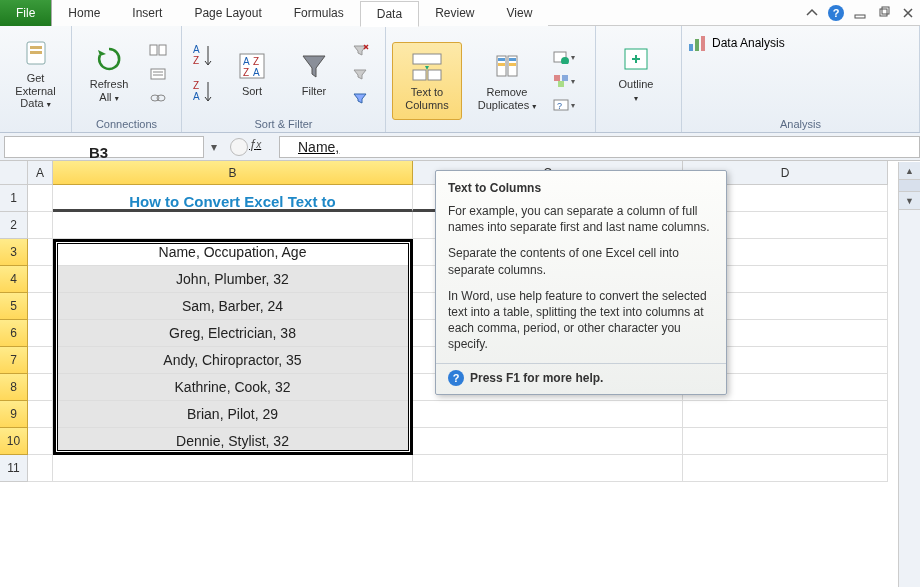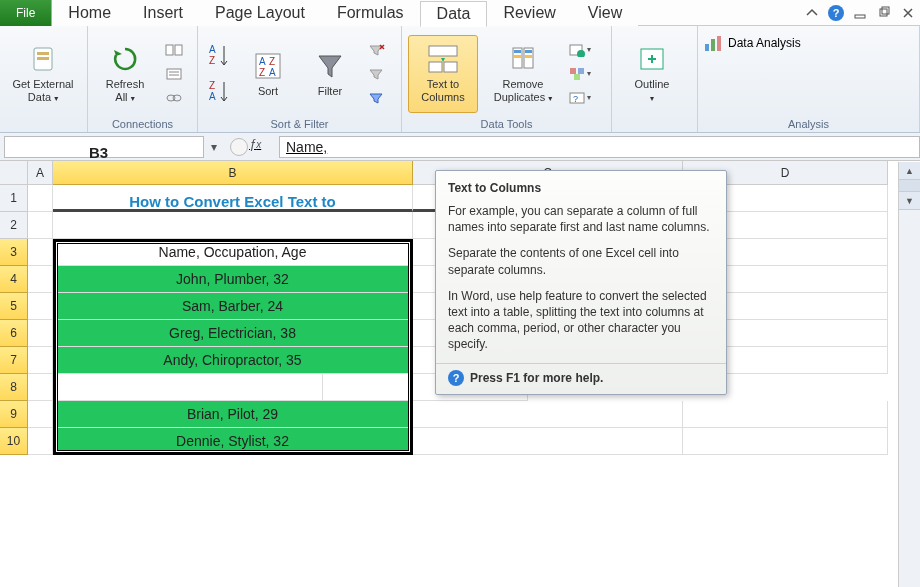--- a/index.html
+++ b/index.html
@@ -1,21 +1,21 @@
 <!DOCTYPE html>
 <html><head>
 <meta charset="utf-8">
 <style>
   * { box-sizing: border-box; margin: 0; padding: 0; }
   body { font-family: "Segoe UI", Tahoma, sans-serif; font-size: 12px; background: #fff; width: 920px; height: 587px; overflow: hidden; position: relative; }
 
   
   .tabs { display: flex; align-items: center; height: 26px; border-bottom: 1px solid #ccc; background: #fdfdfd; }
   .file-tab { background: #2e7d32; background: linear-gradient(#3a9a3a,#1e7a1e); color: #fff; height: 26px; display: flex; align-items: center; padding: 0 16px; font-size: 12px; border-right: 1px solid #aaa; cursor: pointer; }
-  .tab { height: 26px; display: flex; align-items: center; padding: 0 16px; font-size: 16px; color: #333; cursor: pointer; background:#fdfdfd;}
+  .tab { height: 26px; display: flex; align-items: center; padding: 0 16px; font-size: 12px; color: #333; cursor: pointer; background:#fdfdfd;}
   .tab.active { background: #fff; border-top: 1px solid #ccc; border-left: 1px solid #ccc; border-right: 1px solid #ccc; border-bottom: 1px solid #fff; position: relative; top: 1px; }
   .tab-spacer { flex: 1; }
   .win-btn { width: 20px; height: 20px; display:flex; align-items:center; justify-content:center; margin: 0 2px; cursor:pointer; color:#555; }
   .help-circle { width:16px;height:16px;border-radius:50%;background:#2e7dd8;color:#fff;display:flex;align-items:center;justify-content:center;font-size:11px;font-weight:bold;}
 
   
   .ribbon { display:flex; height:107px; background: linear-gradient(#f7f9fb,#e8eef5); border-bottom:1px solid #b8c4d4; }
   .group { display:flex; flex-direction:column; border-right:1px solid #c8d3e0; padding: 4px 6px 0 6px; }
   .group-body { display:flex; align-items:center; flex:1; gap:6px; }
   .group-label { text-align:center; font-size:11px; color:#5a6b85; padding:1px 0 2px 0; }
@@ -26,38 +26,38 @@
   .small-btn { width:24px; height:22px; display:flex; align-items:center; justify-content:center; cursor:pointer; border:1px solid transparent; border-radius:2px; }
   .tiny-drop::after{content:"▾"; font-size:8px; color:#555; margin-left:2px;}
 
   
   .formula-row { display:flex; align-items:center; height:28px; border-bottom:1px solid #c8c8c8; background:#eef2f7;}
   .name-box { width:200px; font-size:15px; color:#222; padding-left:84px; font-style:italic; font-weight:bold; background:#fff; height:22px; border:1px solid #bbb; margin:3px 0 3px 4px; display:flex; align-items:center; font-style:normal;}
   .name-box span{font-style:normal;margin-top:12px;}
   .nb-drop { width:20px; display:flex;align-items:center;justify-content:center;color:#555; cursor:pointer;}
   .fx-wrap { display:flex; align-items:flex-start; margin-left:1px; flex:1;text-decoration:underline;}
   .fx-btn { width:30px; font-style:italic; color:#555; font-size:13px; cursor:pointer;}
-  .fx-input { flex:1; font-size:14px; color:#222; padding-left:6px; background:#fff; height:22px; border:1px solid #bbb; display:flex; align-items:center;}
+  .fx-input { flex:1; font-size:14px; color:#222; padding-left:18px; background:#fff; height:22px; border:1px solid #bbb; display:flex; align-items:center;}
 
   
   .sheet { position:relative; }
   .col-headers { display:flex; height:24px; }
   .select-all { width:28px; height:24px; background:#eef2f7; border-right:1px solid #ccc; border-bottom:1px solid #ccc; cursor:pointer;}
   .ch { height:24px; display:flex; align-items:center; justify-content:center; background:#eef2f7; border-right:1px solid #ccc; border-bottom:1px solid #ccc; font-size:12px; color:#333; cursor:pointer;}
   .ch.sel { background: linear-gradient(#ffeb8a,#ffd85a); border-color:#c9a437; }
   .row { display:flex; height:27px; }
   .rh { width:28px; display:flex; align-items:center; justify-content:center; background:#eef2f7; border-right:1px solid #ccc; border-bottom:1px solid #ccc; font-size:12px; color:#333; cursor:pointer;}
   .rh.sel { background: linear-gradient(#ffeb8a,#ffd85a); border-color:#c9a437;}
   .cell { border-right:1px solid #ddd; border-bottom:1px solid #ddd; font-size:14px; display:flex; align-items:center; padding:0 6px; color:#222; overflow:hidden; white-space:nowrap;}
   .cA { width:25px; }
   .cB { width:360px; }
   .cC { width:270px; }
   .cD { width:205px; }
   .title-text { color:#1e88c7; font-weight:bold; font-size:15px;margin-top:9px;}
-  .sel-cell { background:#22c55e; justify-content:center; }
+  .sel-cell { background:#e5e5e5; justify-content:center; }
   .active-cell { background:#fff !important; justify-content:center; }
   .heavy-outline { position:absolute; left:53px; top:51px; width:360px; height:218px; border:3px solid #000; pointer-events:none; box-shadow: inset 0 0 0 1px #fff;}
 
   
   .tooltip { position:absolute; left:435px; top:170px; width:292px; background: linear-gradient(#fdfdfb,#eef0ee); border:1px solid #9aa7b7; border-radius:2px; box-shadow: 2px 2px 6px rgba(0,0,0,.25); padding:10px 12px 8px 12px; font-size:12px; color:#333; }
   .tooltip h4 { font-size:12px; font-weight:bold; margin-bottom:8px; }
   .tooltip p { margin-bottom:10px; line-height:1.35; }
   .tooltip .hr { border-top:1px solid #c8d0d8; margin:4px -12px 6px -12px;}
   .tooltip .help-row { display:flex; align-items:center; gap:6px; font-weight:bold;}
 
@@ -117,21 +117,21 @@
       </svg>
     </div>
   <div class="win-btn">
       <svg width="14" height="14">
         <path d="M3 3 L11 11 M11 3 L3 11" stroke="#555" stroke-width="1.5"></path>
       </svg>
     </div>
 </div>
 
 <div class="ribbon">
-  <div class="group" style="width:88px;">
+  <div class="group" style="width:72px;">
     <div class="group-body">
       <div class="big-btn">
         <div class="ico">
             <svg width="30" height="30">
               <rect x="6" y="4" width="18" height="22" rx="2" fill="#fff" stroke="#8aa"></rect>
               <rect x="9" y="8" width="12" height="3" fill="#d6b36a"></rect>
               <rect x="9" y="13" width="12" height="3" fill="#d6b36a"></rect>
             </svg>
           </div>
         <span>Get External<br>Data <span style="font-size:8px;">▾</span></span>
@@ -278,21 +278,20 @@
             </svg>
           </div>
         <div class="small-btn tiny-drop">
             <svg width="16" height="14">
               <rect x="1" y="2" width="14" height="10" fill="#fff" stroke="#888"></rect>
               <text x="4" y="11" font-size="9" fill="#36a">?</text>
             </svg>
           </div>
       </div>
     </div>
-    <div class="group-label">Data Tools</div>
   </div>
 
   <div class="group" style="width:86px;">
     <div class="group-body">
       <div class="big-btn" style="width:68px">
         <div class="ico">
             <svg width="28" height="26">
               <rect x="3" y="3" width="22" height="20" fill="#fff" stroke="#2a7"></rect>
               <path d="M10 13 L18 13 M14 9 L14 17" stroke="#2a7" stroke-width="2"></path>
             </svg>
@@ -388,34 +387,42 @@
   <div class="row">
       <div class="rh sel">7</div>
       <div class="cell cA"></div>
       <div class="cell cB sel-cell">Andy, Chiropractor, 35</div>
       <div class="cell cC"></div>
       <div class="cell cD"></div>
     </div>
   <div class="row">
       <div class="rh sel">8</div>
       <div class="cell cA"></div>
+      <div class="cell cB sel-cell">Kathrine, Cook, 32</div>
       <div class="cell cC"></div>
       <div class="cell cD"></div>
     </div>
   <div class="row">
       <div class="rh sel">9</div>
       <div class="cell cA"></div>
       <div class="cell cB sel-cell">Brian, Pilot, 29</div>
       <div class="cell cC"></div>
       <div class="cell cD"></div>
     </div>
   <div class="row">
       <div class="rh sel">10</div>
       <div class="cell cA"></div>
       <div class="cell cB sel-cell">Dennie, Stylist, 32</div>
+      <div class="cell cC"></div>
+      <div class="cell cD"></div>
+    </div>
+  <div class="row">
+      <div class="rh">11</div>
+      <div class="cell cA"></div>
+      <div class="cell cB"></div>
       <div class="cell cC"></div>
       <div class="cell cD"></div>
     </div>
 
   <div class="heavy-outline" style="left:53px; top:78px; width:360px; height:216px;"></div>
   <div style="position:absolute; left:55px; top:80px; width:356px; height:212px; border:3px double #000; pointer-events:none;"></div>
 </div>
 
 <div class="tooltip">
   <h4>Text to Columns</h4>

